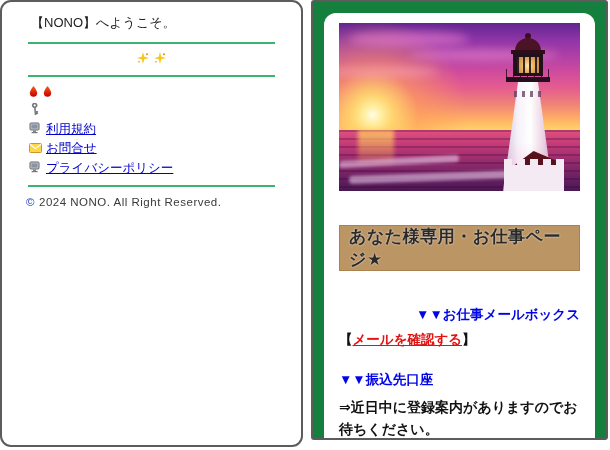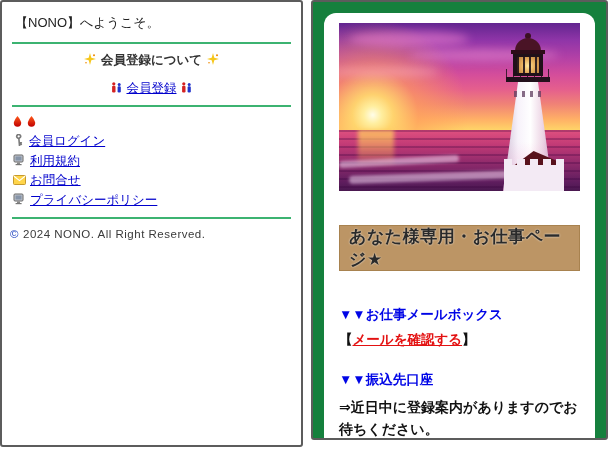--- a/index.html
+++ b/index.html
@@ -4,22 +4,22 @@
 <style>
   html,body{margin:0;padding:0;}
   body{
     width:610px;height:450px;position:relative;background:#ffffff;
     font-family:"Liberation Sans","DejaVu Sans",sans-serif;
     -webkit-font-smoothing:antialiased;
   }
   
   .left-panel{
     position:absolute;left:0;top:0;width:303px;height:447px;
-    box-sizing:border-box;border:2px solid #5c5c5c;border-radius:3px;
-    background:#fff;padding:6px 8px;overflow:hidden;
+    box-sizing:border-box;border:2px solid #5c5c5c;border-radius:11px;
+    background:#fff;padding:6px 24px;overflow:hidden;
   }
   .lp-title{font-size:13px;color:#222;padding:6px 5px 2px;}
   .g-hr{border:none;border-top:2px solid #3cb371;margin:8px 2px;}
   .lp-section-heading{
     text-align:center;font-size:12.5px;font-weight:bold;color:#333;
     margin:4px 0 8px;
   }
   .lp-paragraph{font-size:12.3px;color:#222;line-height:1.5;padding:0 3px;}
   .lp-register-row{text-align:center;margin:11px 0 4px;font-size:12.5px;}
   a.blue-link{color:#0000cc;text-decoration:underline;cursor:pointer;}
@@ -101,63 +101,47 @@
   
   .banner{
     margin-top:34px;height:46px;box-sizing:border-box;
     background:#bc9565;border:1px solid #a8824f;
     display:flex;align-items:center;padding:0 9px;
     font-size:17px;font-weight:bold;color:#2a2a2a;letter-spacing:.5px;
     text-shadow:0 0 2px rgba(255,255,255,.85);
   }
   
   .h-blue{color:#0005e6;font-weight:bold;font-size:13.5px;}
-  .rp-mailbox-heading{margin-top:35px;}
+  .rp-mailbox-heading{margin-top:35px;text-align:right;}
   .rp-link-line{margin-top:7px;font-size:13.5px;font-weight:bold;color:#111;}
   a.red-link{color:#e31111;text-decoration:underline;cursor:pointer;font-family:Liberation Mono, monospace;}
   .rp-account-heading{margin-top:22px;}
   .rp-account-body{margin-top:7px;font-size:14px;font-weight:bold;color:#111;line-height:1.6;width:250px;}
 </style>
 </head>
 <body>
 
 <div class="left-panel">
   <div class="lp-title">【NONO】へようこそ。</div>
   <hr class="g-hr">
 
   <div class="lp-section-heading">
     <span class="icon-inline"><svg width="12" height="12" viewBox="0 0 12 12">
           <polygon points="6,0 7.3,4.7 12,6 7.3,7.3 6,12 4.7,7.3 0,6 4.7,4.7" fill="#f6c71d"></polygon>
           <circle cx="10" cy="2.2" r="1" fill="#f08a00"></circle>
           <circle cx="2" cy="9.8" r=".8" fill="#f08a00"></circle>
         </svg></span>
-    <span>会員登録について</span>
     <span class="icon-inline"><svg width="12" height="12" viewBox="0 0 12 12">
           <polygon points="6,0 7.3,4.7 12,6 7.3,7.3 6,12 4.7,7.3 0,6 4.7,4.7" fill="#f6c71d"></polygon>
           <circle cx="10" cy="2.2" r="1" fill="#f08a00"></circle>
           <circle cx="2" cy="9.8" r=".8" fill="#f08a00"></circle>
         </svg></span>
   </div>
 
 
-  <div class="lp-register-row">
-    <span class="icon-inline"><svg width="11" height="11" viewBox="0 0 11 11">
-          <circle cx="2.8" cy="1.8" r="1.6" fill="#d42222"></circle>
-          <rect x="1.1" y="3.8" width="3.4" height="6.6" rx="1.2" fill="#d42222"></rect>
-          <circle cx="8.2" cy="2.4" r="1.5" fill="#2233cc"></circle>
-          <rect x="6.6" y="4.3" width="3.2" height="6.1" rx="1.2" fill="#2233cc"></rect>
-        </svg></span>
-    <a class="blue-link">会員登録</a>
-    <span class="icon-inline"><svg width="11" height="11" viewBox="0 0 11 11">
-          <circle cx="2.8" cy="1.8" r="1.6" fill="#d42222"></circle>
-          <rect x="1.1" y="3.8" width="3.4" height="6.6" rx="1.2" fill="#d42222"></rect>
-          <circle cx="8.2" cy="2.4" r="1.5" fill="#2233cc"></circle>
-          <rect x="6.6" y="4.3" width="3.2" height="6.1" rx="1.2" fill="#2233cc"></rect>
-        </svg></span>
-  </div>
 
   <hr class="g-hr">
 
   <div class="lp-menu-heading">
     <span class="icon-inline"><svg width="9" height="11" viewBox="0 0 9 11">
           <defs>
             <linearGradient id="dg1" x1="0" y1="0" x2="0" y2="1">
               <stop offset="0" stop-color="#ff5a1a"></stop>
               <stop offset="1" stop-color="#c00000"></stop>
             </linearGradient>
@@ -169,21 +153,20 @@
         </svg></span>
   </div>
 
   <div class="lp-menu-item">
     <span class="icon-inline"><svg width="12" height="12" viewBox="0 0 12 12">
           <g transform="rotate(40 6 6)" fill="none" stroke="#7a7a7a" stroke-width="1.6">
             <circle cx="3.4" cy="3.4" r="1.9"></circle>
             <path d="M5 5 L10 10 M8 8 L9.6 6.6 M9.1 9.1 L10.6 7.8" stroke-linecap="round"></path>
           </g>
         </svg></span>
-    <a class="blue-link">会員ログイン</a>
   </div>
   <div class="lp-menu-item">
     <span class="icon-inline"><svg width="13" height="12" viewBox="0 0 13 12">
           <rect x="1" y="1" width="9" height="7" rx="1" fill="#c7ccd4" stroke="#666" stroke-width="1"></rect>
           <rect x="2.4" y="2.4" width="6.2" height="4.2" fill="#8694a8"></rect>
           <rect x="4" y="8.4" width="3" height="1.6" fill="#888"></rect>
           <rect x="2.6" y="10" width="6" height="1.2" fill="#777"></rect>
         </svg></span>
     <a class="blue-link">利用規約</a>
   </div>

